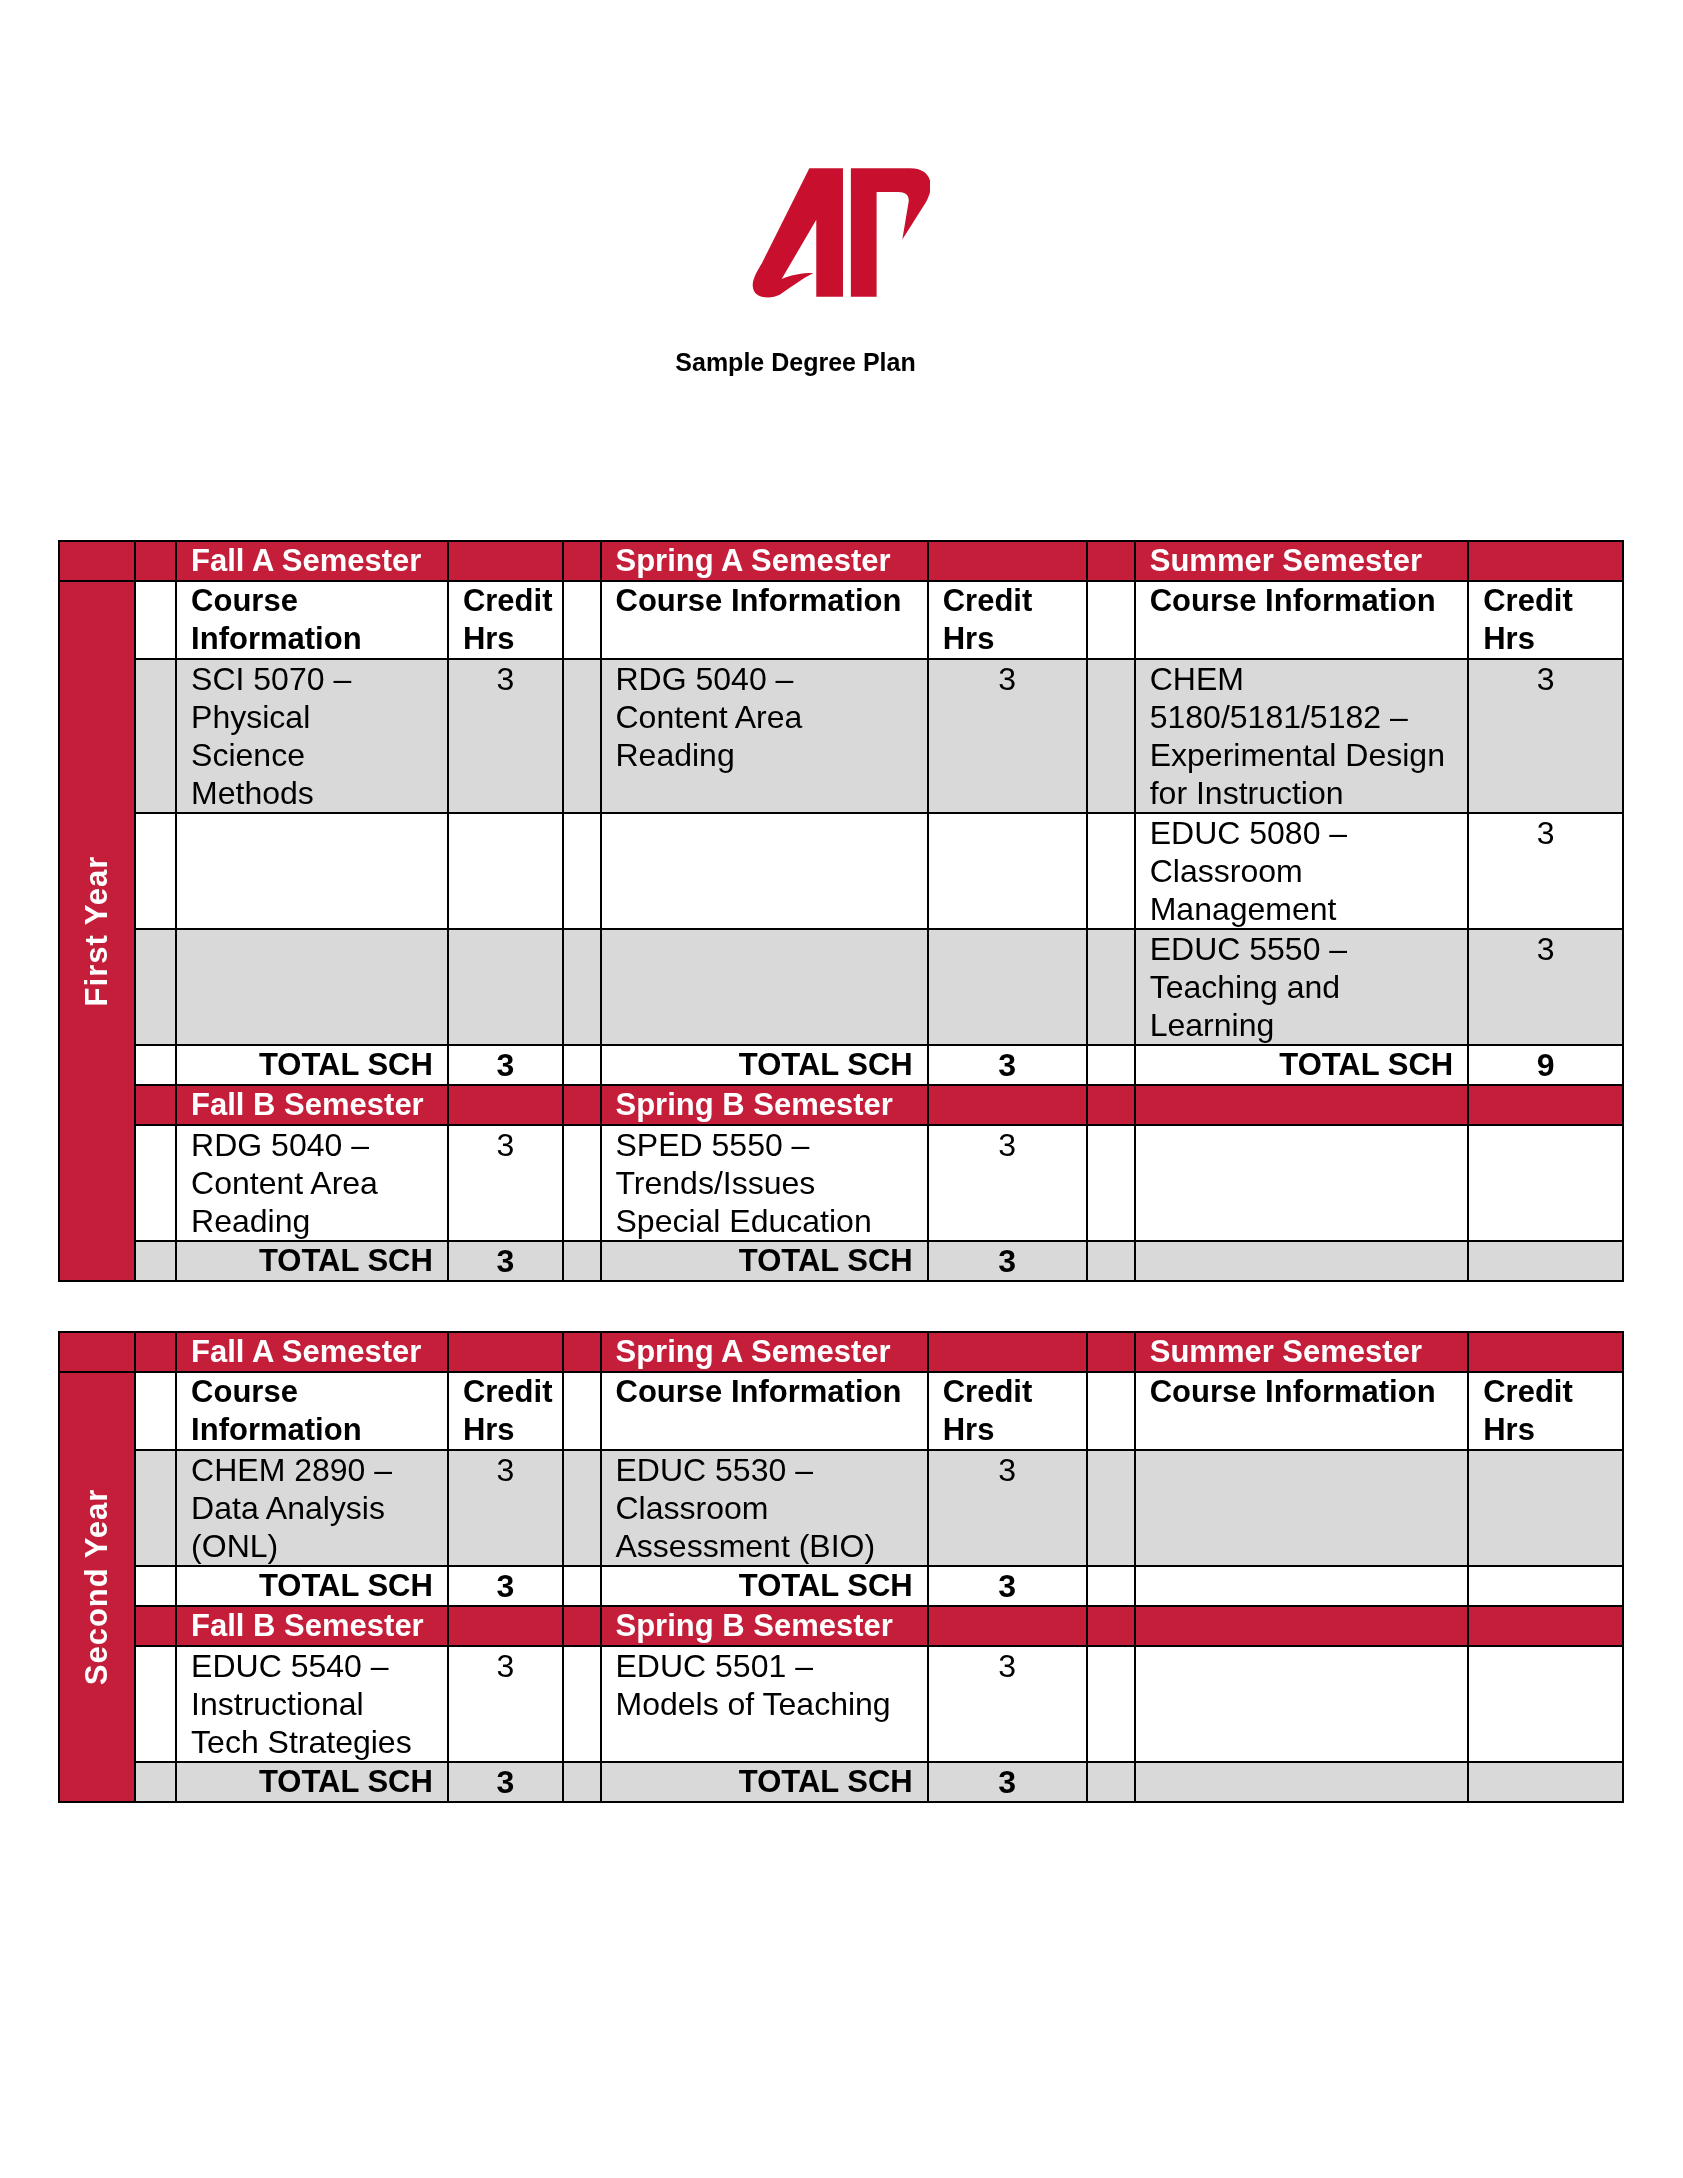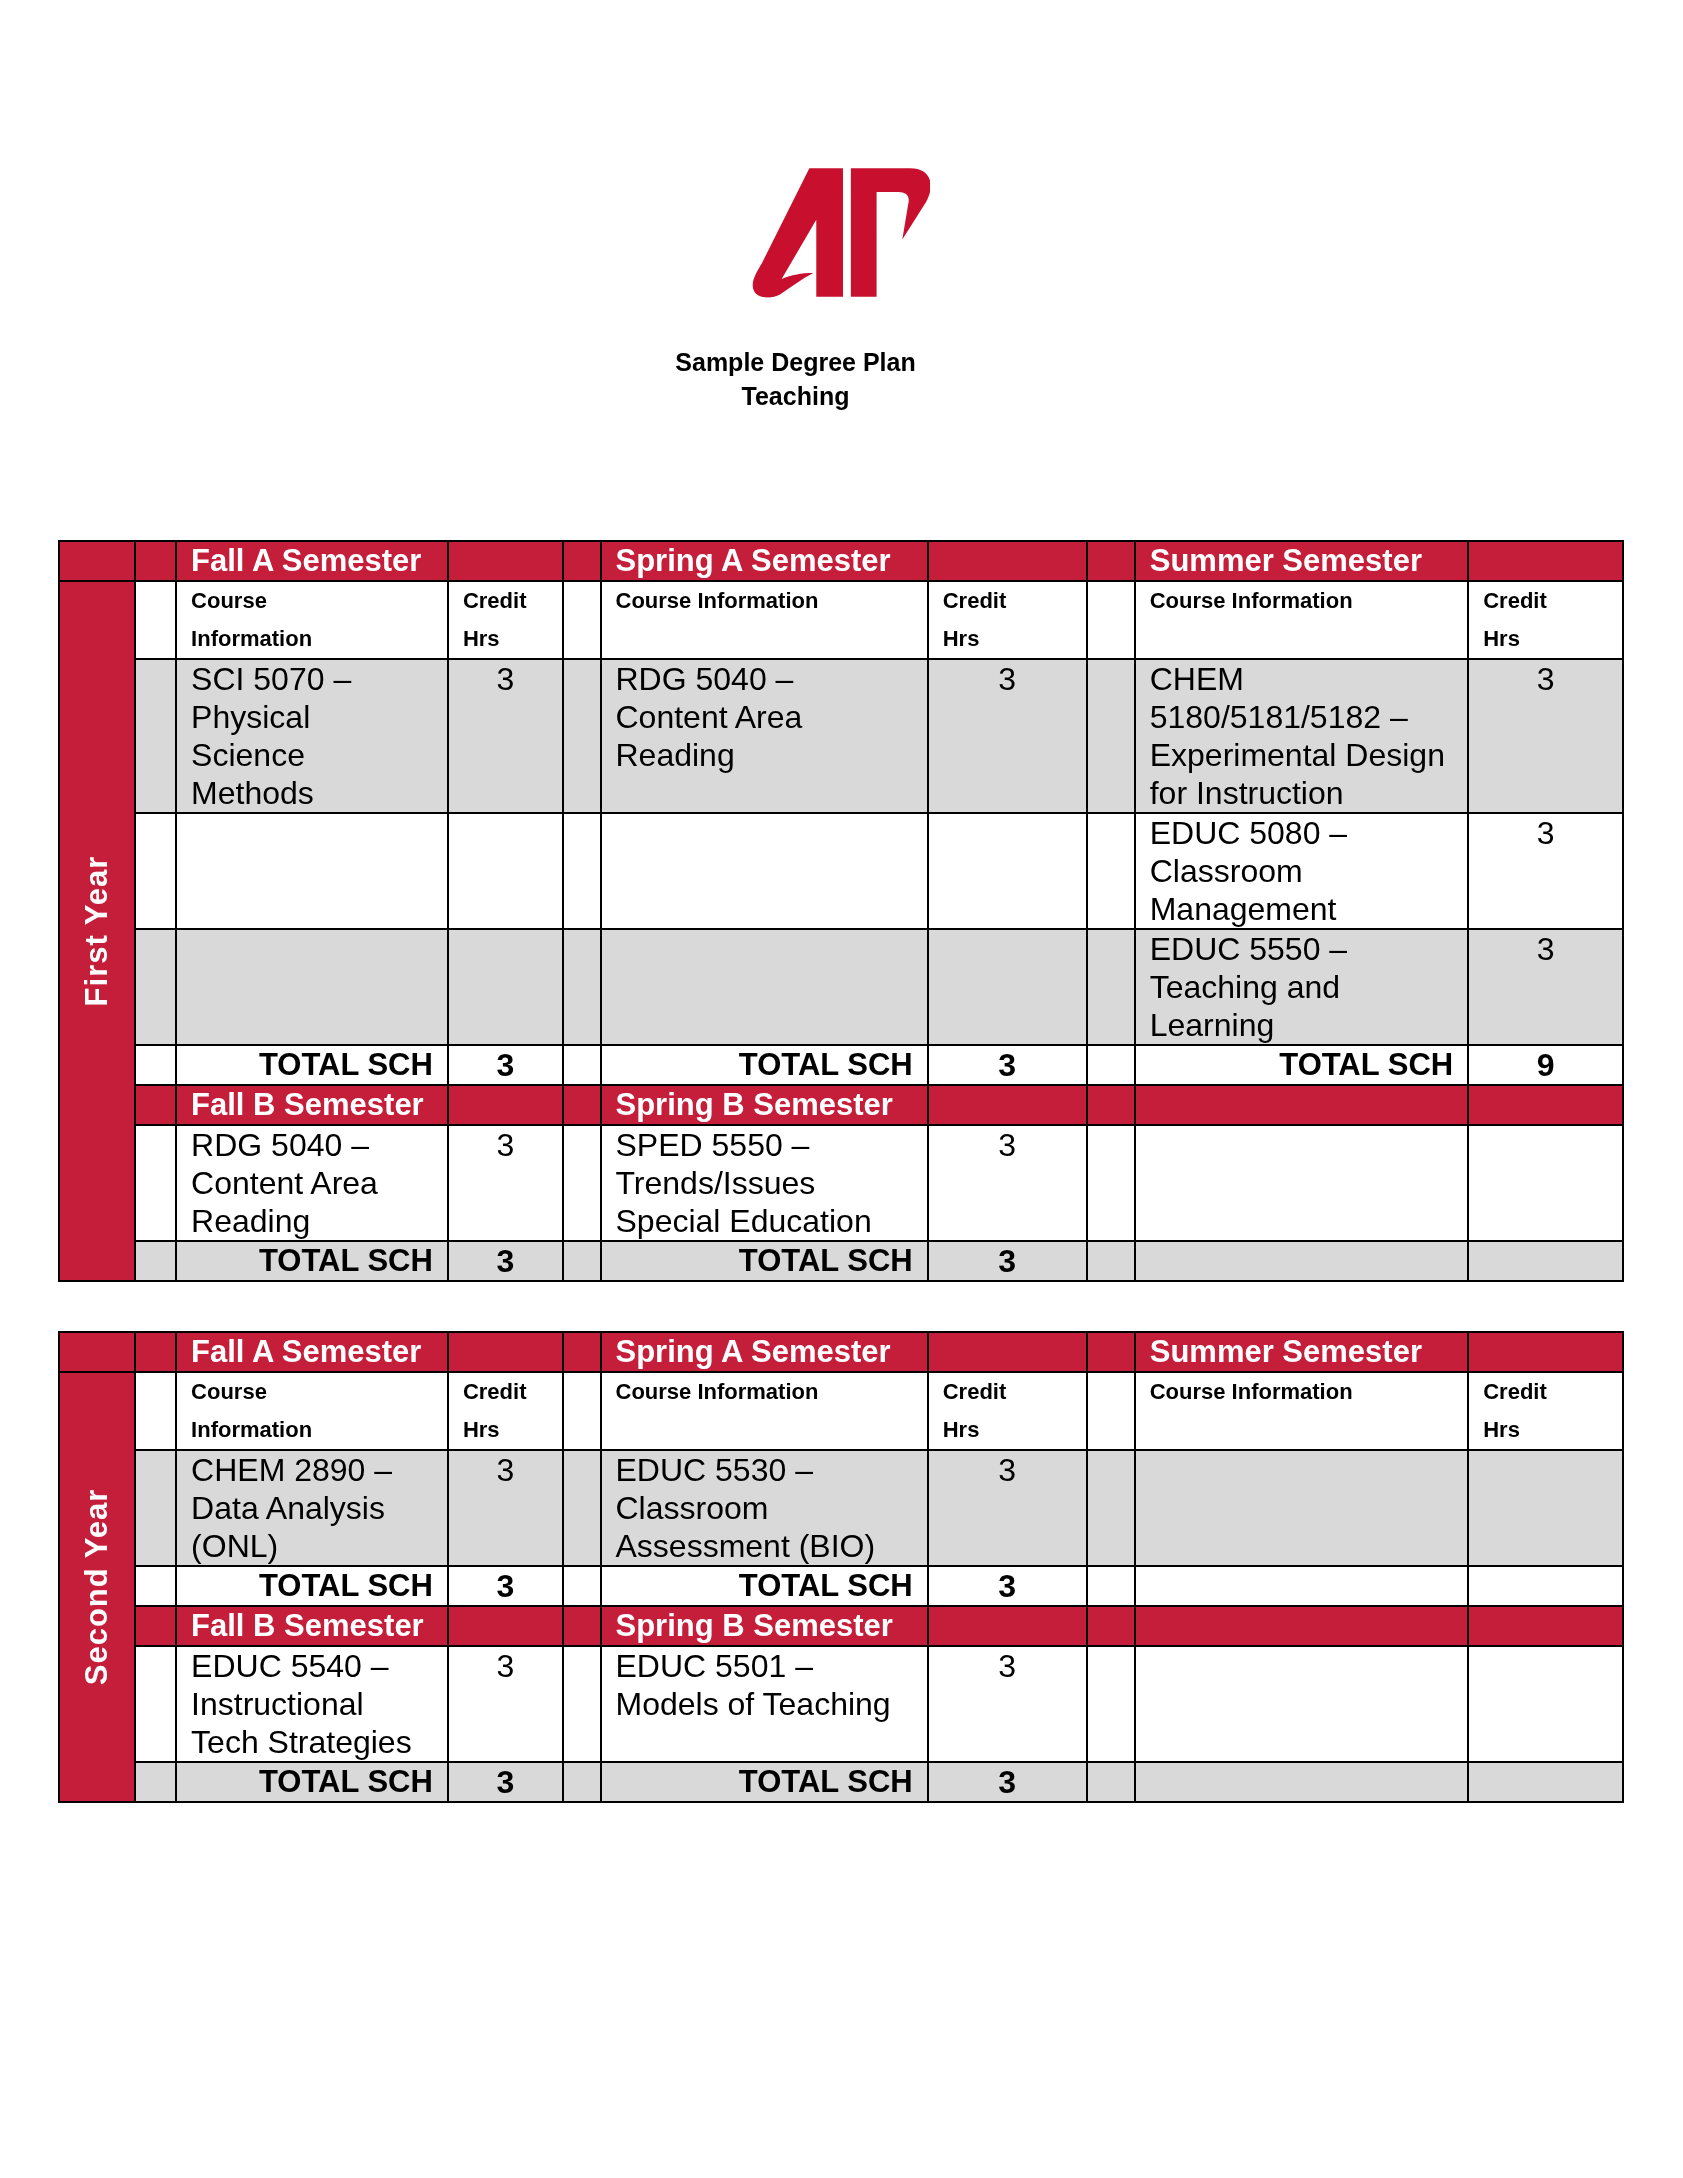--- a/index.html
+++ b/index.html
@@ -16,42 +16,41 @@
   table.plan col.c-gap2 { width:36px; }
   table.plan col.c-info2 { width:313px; }
   table.plan col.c-cr2 { width:152px; }
   table.plan col.c-sp2 { width:46px; }
   table.plan col.c-info3 { width:319px; }
   table.plan col.c-cr3 { width:148px; }
   .red { background:#C41E3A;margin-top:37px; }
   .gray { background:#D9D9D9; }
   .white { background:#fff; }
   .sem { color:#fff; font-weight:bold; font-size:31px; line-height:36px; }
-  .hdr { font-weight:bold; font-size:22px; line-height:37px; }
+  .hdr { font-weight:bold; font-size:31px; line-height:37px; }
   .num { text-align:center; padding:0 !important; }
   .total { font-weight:bold; text-align:right; font-size:31px; line-height:36px; }
   .totnum { font-weight:bold; text-align:center; padding:0 !important; line-height:36px; }
   .year { position:relative; padding:0 !important; }
   .year-label { position:absolute; left:50%; top:50%; transform:translate(-50%,-50%) rotate(-90deg); color:#fff; font-weight:bold; font-size:31px; white-space:nowrap; letter-spacing:1px; }
   tr.h-sem td { height:36px; }
   tr.h-sub td { height:73px; }
   tr.h-data td { height:111px; }
   tr.h-tot td { height:36px; }
 </style>
 </head>
 <body>
 
 <svg class="logo" viewBox="0 0 180 140">
   <path d="M58 0 L92 0 L92 130 L65 130 L65 52 L30 112 C40 108 50 106 62 106 C50 112 40 120 28 128 C20 132 6 132 2 124 C-2 116 4 106 10 96 Z" fill="#C8102E"></path>
   <path d="M100 0 L160 0 C180 0 186 16 176 34 L152 72 L158 36 C160 28 156 24 148 24 L126 24 L126 130 L100 130 Z" fill="#C8102E"></path>
 </svg>
 
 <div class="title">
   <div>Sample Degree Plan</div>
-  <div>Teaching</div>
 </div>
 
 <table class="plan" style="top:540px;">
   <colgroup>
     <col class="c-year">
       <col class="c-gap">
       <col class="c-info1">
       <col class="c-cr1">
     <col class="c-gap2">
       <col class="c-info2">

